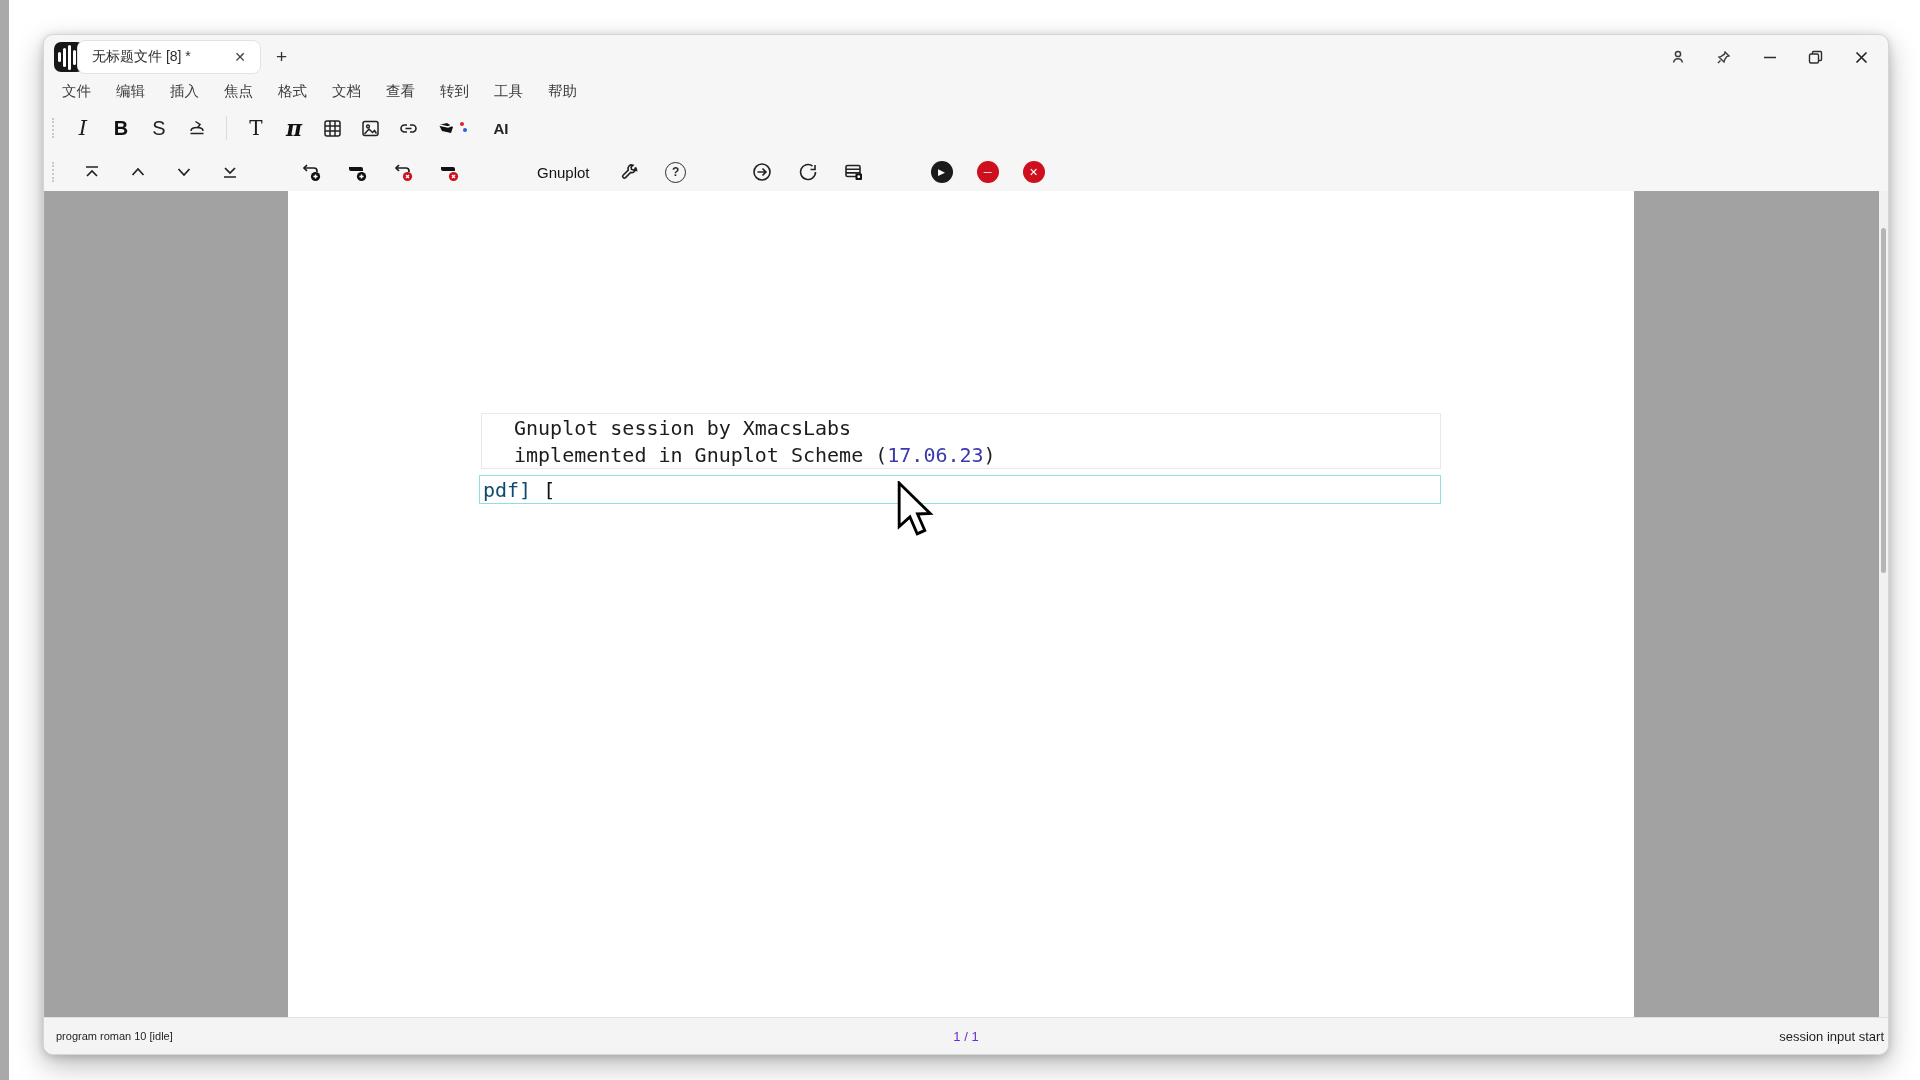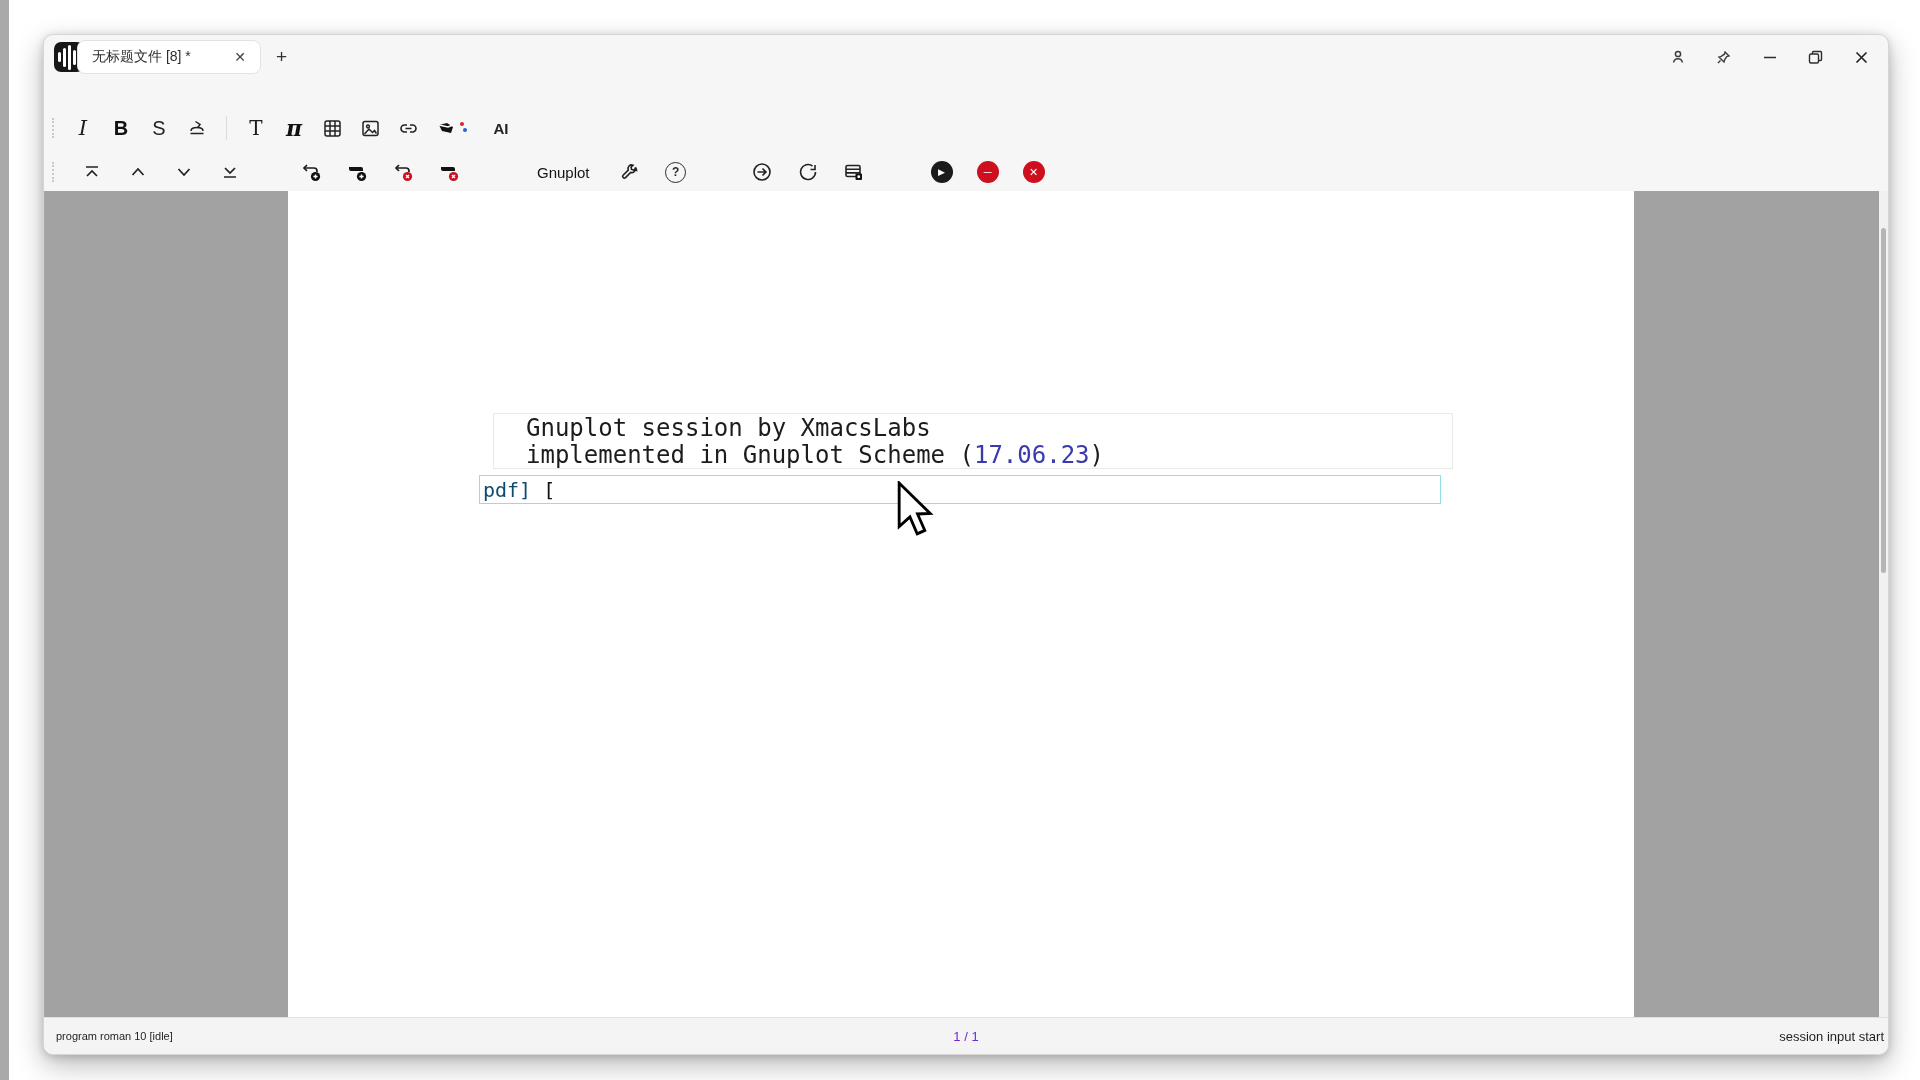--- a/index.html
+++ b/index.html
@@ -60,23 +60,23 @@
   .circle-btn .g{font-size:11px;line-height:1;}
   .qmark{width:19px;height:19px;border:1.6px solid #2b2b2b;border-radius:50%;display:flex;
          align-items:center;justify-content:center;font-size:12px;font-weight:bold;color:#2b2b2b;}
 
   
   .docarea{position:absolute;left:0;top:156px;width:1844px;height:826px;background:#a2a2a2;}
   .page{position:absolute;left:244px;top:0;width:1346px;height:826px;background:#ffffff;}
   .scrolltrack{position:absolute;right:0;top:0;width:9px;height:826px;background:#f1f1f1;}
   .scrollthumb{position:absolute;left:2px;top:37px;width:5px;height:345px;background:#b5b5b5;border-radius:3px;}
 
-  .output-box{position:absolute;left:449px;top:222px;width:960px;height:56px;background:#fff;
+  .output-box{position:absolute;left:437px;top:222px;width:960px;height:56px;background:#fff;
               border:1px solid #e9e9e9;box-sizing:border-box;
-              font-family:"DejaVu Sans Mono",monospace;font-size:24px;line-height:27px;
+              font-family:"DejaVu Sans Mono",monospace;font-size:20px;line-height:27px;
               color:#1c1c1c;padding:1px 0 0 32px;white-space:nowrap;}
   .ver{color:#3a3aae;}
   .input-box{position:absolute;left:435px;top:284px;width:962px;height:29px;background:#fff;
              border:1.5px solid #8fe0e0;box-sizing:border-box;display:flex;align-items:center;
              font-family:"DejaVu Sans Mono",monospace;font-size:20px;color:#1c1c1c;
              padding-left:3px;white-space:pre;}
   .prompt{color:#0c4a6e;}
   .caret{color:#111;}
 
   .cursor-arrow{position:absolute;left:852px;top:290px;}
@@ -137,20 +137,32 @@
           </svg>
         </span>
         <span class="wc">
           <svg class="icon" width="15" height="15" viewBox="0 0 15 15" stroke="#1f1f1f" stroke-width="1.6">
               <path d="M2.5 2.5l10 10M12.5 2.5l-10 10"></path>
             </svg>
         </span>
       </div>
     </div>
 
+    <div class="menubar">
+      <span class="menu-item">文件</span>
+      <span class="menu-item">编辑</span>
+      <span class="menu-item">插入</span>
+      <span class="menu-item">焦点</span>
+      <span class="menu-item">格式</span>
+      <span class="menu-item">文档</span>
+      <span class="menu-item">查看</span>
+      <span class="menu-item">转到</span>
+      <span class="menu-item">工具</span>
+      <span class="menu-item">帮助</span>
+    </div>
 
     <div class="toolbar t1">
       <span class="tbtn">
           <span class="glyph-i">I</span>
         </span>
       <span class="tbtn">
           <span class="glyph-b">B</span>
         </span>
       <span class="tbtn">
           <span class="glyph-s">S</span>

